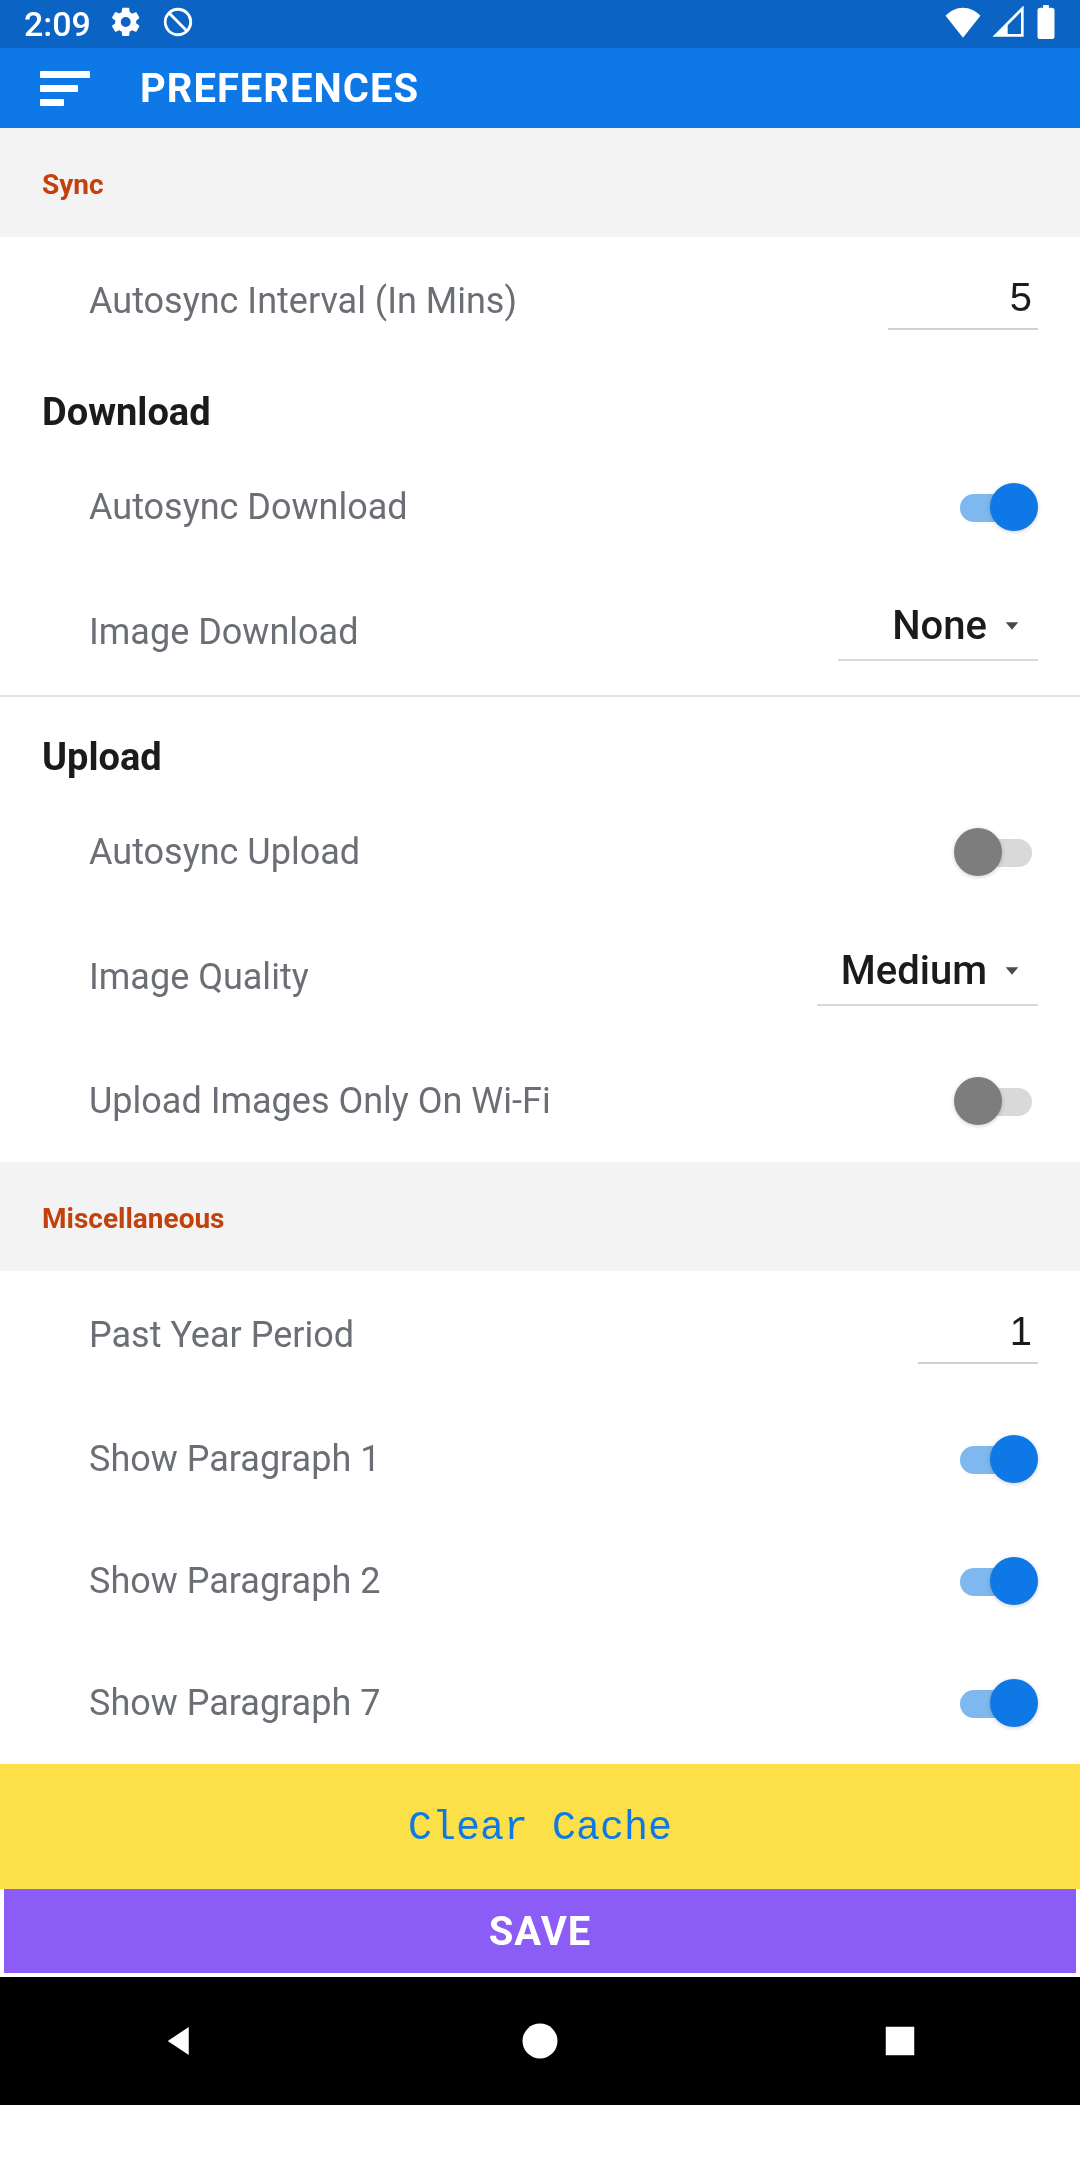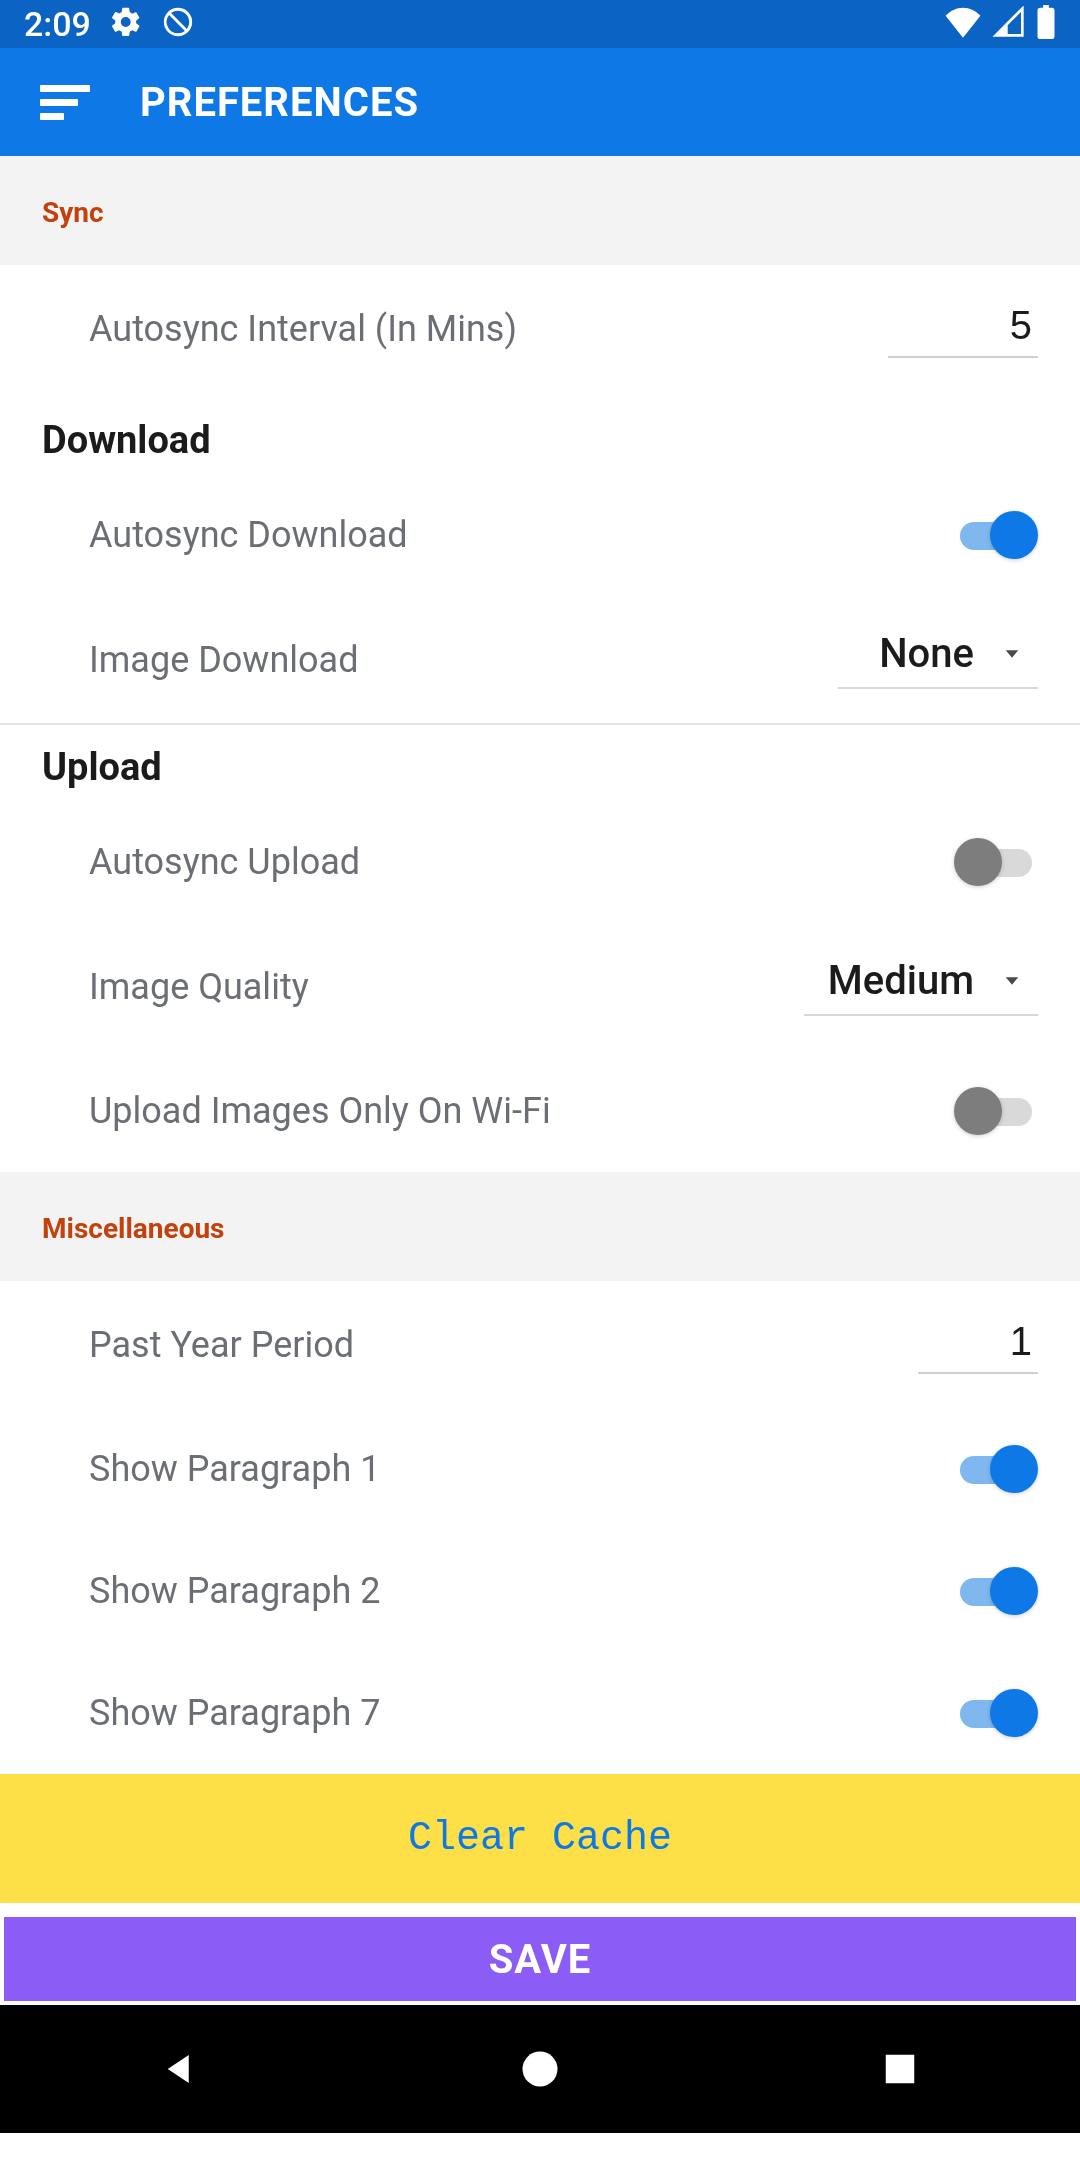--- a/index.html
+++ b/index.html
@@ -4,42 +4,42 @@
 <style>
   * { box-sizing: border-box; margin: 0; padding: 0; }
   html, body { width: 1080px; height: 2160px; font-family: -apple-system, BlinkMacSystemFont, 'Segoe UI', Roboto, sans-serif; background: #fff; overflow: hidden; }
   
   .status-bar { height: 48px; background: #0b63c4; display: flex; align-items: center; justify-content: space-between; padding: 0 24px; color: #fff; }
   .status-left { display: flex; align-items: center; gap: 18px; }
   .status-time { font-size: 34px; font-weight: 500; }
   .status-right { display: flex; align-items: center; gap: 10px; }
   .status-icon svg { fill: #fff; }
   
-  .app-bar { height: 108px; background: #0d78e6; display: flex; align-items: center; padding: 0 40px; gap: 50px; }
+  .app-bar { height: 80px; background: #0d78e6; display: flex; align-items: center; padding: 0 40px; gap: 50px; }
   .hamburger { width: 50px; height: 40px; display: flex; flex-direction: column; justify-content: center; gap: 7px; cursor: pointer; }
   .hamburger span { display: block; height: 7px; background: #fff; border-radius: 1px; }
   .hamburger span:nth-child(1){ width: 50px; }
   .hamburger span:nth-child(2){ width: 38px; }
   .hamburger span:nth-child(3){ width: 24px; }
   .app-title { color: #fff; font-size: 40px; font-weight: 700; letter-spacing: 1px; }
   
   .content { height: calc(2160px - 66px - 110px - 95px - 128px); overflow-y: auto; }
   
   .section-header { background: #f3f3f3; padding: 40px 42px 36px; font-size: 28px; font-weight: 700; color: #c2410c; }
   
   .group { background: #fff; padding: 0 42px; }
   .divider { height: 2px; background: #e3e3e3; }
   
   .row { display: flex; align-items: center; justify-content: space-between; padding: 34px 0; }
   .row-label { font-size: 36px; color: #6b6f75; margin-left: 47px; }
   .subheader { font-size: 38px; font-weight: 700; color: #1b1b1b; padding: 26px 0 12px; }
   
   .text-input { width: 150px; border: none; border-bottom: 2px solid #d0d0d0; text-align: right; font-size: 40px; font-weight: 500; color: #1b1b1b; padding: 4px 6px 8px; background: transparent; outline: none; }
   
-  .select-wrap { display: flex; align-items: center; gap: 18px; border-bottom: 2px solid #d8d8d8; padding: 0 6px 10px 24px; min-width: 200px; justify-content: flex-end; cursor: pointer; text-align: center; }
+  .select-wrap { display: flex; align-items: center; gap: 5px; border-bottom: 2px solid #d8d8d8; padding: 0 6px 10px 24px; min-width: 200px; justify-content: flex-end; cursor: pointer; text-align: center; }
   .select-value { font-size: 40px; font-weight: 500; color: #1b1b1b; }
   .select-wrap svg { flex-shrink: 0; }
   
   .toggle { position: relative; width: 84px; height: 54px; cursor: pointer; }
   .toggle-track { position: absolute; top: 14px; left: 6px; width: 72px; height: 28px; border-radius: 14px; }
   .toggle-thumb { position: absolute; top: 3px; width: 48px; height: 48px; border-radius: 50%; box-shadow: 0 1px 4px rgba(0,0,0,0.2); }
   .toggle.on .toggle-track { background: #7fb8ee; }
   .toggle.on .toggle-thumb { background: #0d78e6; right: 0; }
   .toggle.off .toggle-track { background: #d9d9d9; }
   .toggle.off .toggle-thumb { background: #7d7d7d; left: 0; }
@@ -125,21 +125,21 @@
         <svg width="40" height="30" viewBox="0 0 24 24">
             <path d="M7 9l5 6 5-6z" fill="#4a4a4a"></path>
           </svg>
       </div>
     </div>
   </div>
 
   <div class="divider"></div>
 
   <div class="group">
-    <div class="subheader" style="padding-top:20px;">Upload</div>
+    <div class="subheader" style="padding-top:38px;">Upload</div>
 
     <div class="row">
       <span class="row-label">Autosync Upload</span>
       <div class="toggle off">
         <div class="toggle-track"></div>
           <div class="toggle-thumb"></div>
       </div>
     </div>
 
     <div class="row">

